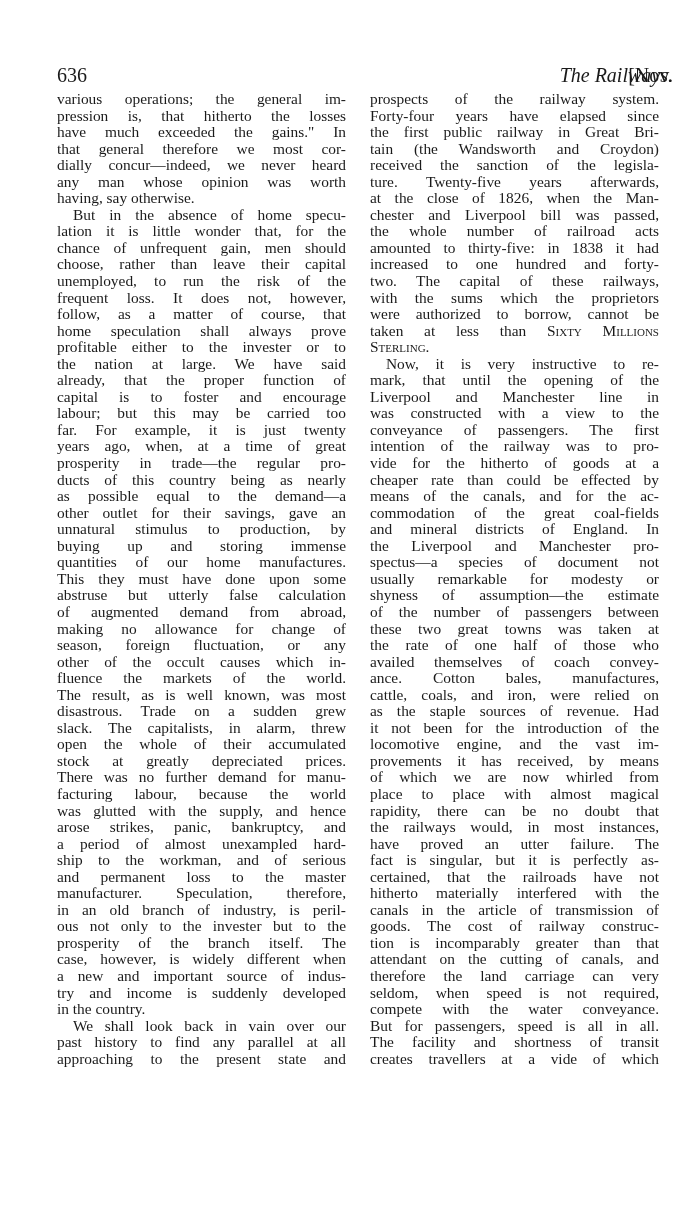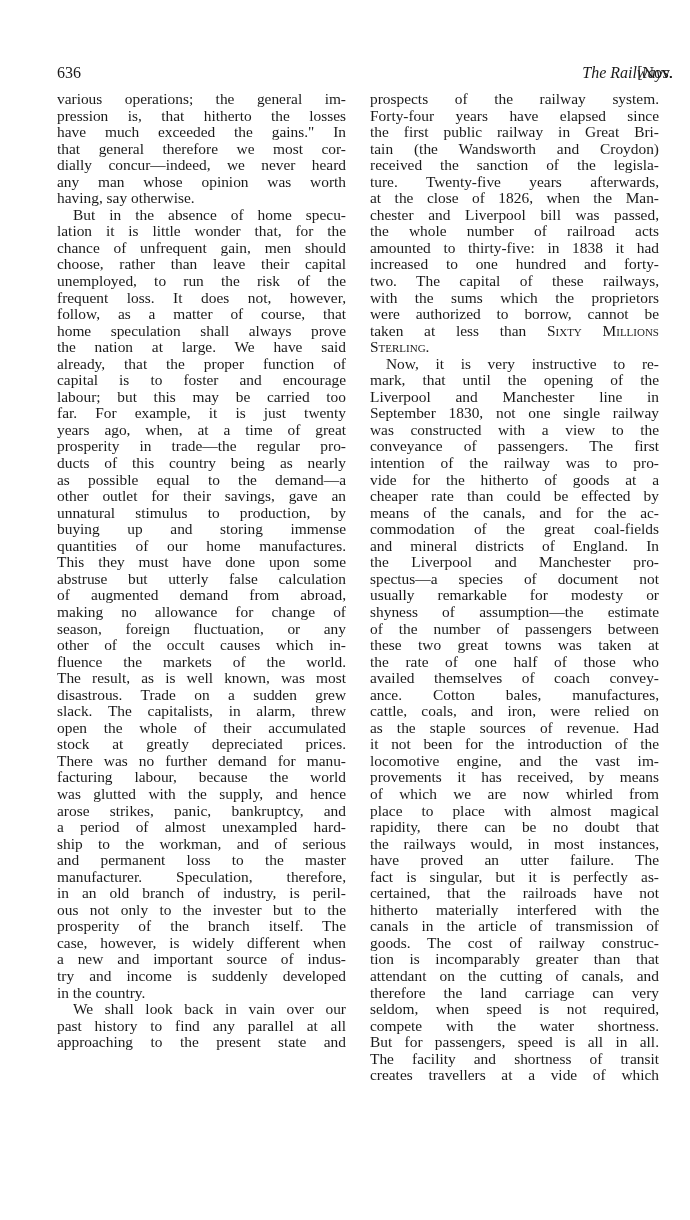--- a/index.html
+++ b/index.html
@@ -3,21 +3,21 @@
 <meta charset="utf-8">
 <style>
   html, body { margin: 0; padding: 0; background: #ffffff; }
   body {
     width: 690px; height: 1220px; position: relative; overflow: hidden;
     font-family: "Liberation Serif", "DejaVu Serif", serif;
     color: #1a1a1a;
   }
   .header {
     position: absolute; top: 64px; left: 57px; width: 616px; height: 22px;
-    font-size: 16px;
+    font-size: 20px;
   }
   .page-num { position: absolute; left: 0; top: 0; }
   .running-title { position: absolute; left: 0; right: 0; text-align: right; font-style: italic; top: 0; }
   .running-date { position: absolute; right: 0; top: 0; }
   .col {
     position: absolute; top: 91px; width: 289px;
     font-size: 15.4px; line-height: 16.55px;
   }
   .col-left { left: 57px; }
   .col-right { left: 370px; }
@@ -47,20 +47,21 @@
     <span class="line">any man whose opinion was worth</span>
     <span class="line last">having, say otherwise.</span>
     <span class="line indent">But in the absence of home specu-</span>
     <span class="line">lation it is little wonder that, for the</span>
     <span class="line">chance of unfrequent gain, men should</span>
     <span class="line">choose, rather than leave their capital</span>
     <span class="line">unemployed, to run the risk of the</span>
     <span class="line">frequent loss.  It does not, however,</span>
     <span class="line">follow, as a matter of course, that</span>
     <span class="line">home speculation shall always prove</span>
+    <span class="line">profitable either to the invester or to</span>
     <span class="line">the nation at large.  We have said</span>
     <span class="line">already, that the proper function of</span>
     <span class="line">capital is to foster and encourage</span>
     <span class="line">labour; but this may be carried too</span>
     <span class="line">far.  For example, it is just twenty</span>
     <span class="line">years ago, when, at a time of great</span>
     <span class="line">prosperity in trade—the regular pro-</span>
     <span class="line">ducts of this country being as nearly</span>
     <span class="line">as possible equal to the demand—a</span>
     <span class="line">other outlet for their savings, gave an</span>
@@ -111,21 +112,20 @@
     <span class="line">amounted to thirty-five: in 1838 it had</span>
     <span class="line">increased to one hundred and forty-</span>
     <span class="line">two.  The capital of these railways,</span>
     <span class="line">with the sums which the proprietors</span>
     <span class="line">were authorized to borrow, cannot be</span>
     <span class="line"><span>taken at less than </span><span class="sc">Sixty Millions</span></span>
     <span class="line last sc">Sterling.</span>
     <span class="line indent">Now, it is very instructive to re-</span>
     <span class="line">mark, that until the opening of the</span>
     <span class="line">Liverpool and Manchester line in</span>
-    <span class="line">September 1830, not one single railway</span>
     <span class="line">was constructed with a view to the</span>
     <span class="line">conveyance of passengers.  The first</span>
     <span class="line">intention of the railway was to pro-</span>
     <span class="line">vide for the hitherto of goods at a</span>
     <span class="line">cheaper rate than could be effected by</span>
     <span class="line">means of the canals, and for the ac-</span>
     <span class="line">commodation of the great coal-fields</span>
     <span class="line">and mineral districts of England.  In</span>
     <span class="line">the Liverpool and Manchester pro-</span>
     <span class="line">spectus—a species of document not</span>
@@ -148,17 +148,17 @@
     <span class="line">have proved an utter failure.  The</span>
     <span class="line">fact is singular, but it is perfectly as-</span>
     <span class="line">certained, that the railroads have not</span>
     <span class="line">hitherto materially interfered with the</span>
     <span class="line">canals in the article of transmission of</span>
     <span class="line">goods.  The cost of railway construc-</span>
     <span class="line">tion is incomparably greater than that</span>
     <span class="line">attendant on the cutting of canals, and</span>
     <span class="line">therefore the land carriage can very</span>
     <span class="line">seldom, when speed is not required,</span>
-    <span class="line">compete with the water shortness.</span>
+    <span class="line">compete with the water conveyance.</span>
     <span class="line">But for passengers, speed is all in all.</span>
     <span class="line">The facility and shortness of transit</span>
     <span class="line">creates travellers at a vide of which</span>
   </div>
 
 </body></html>

